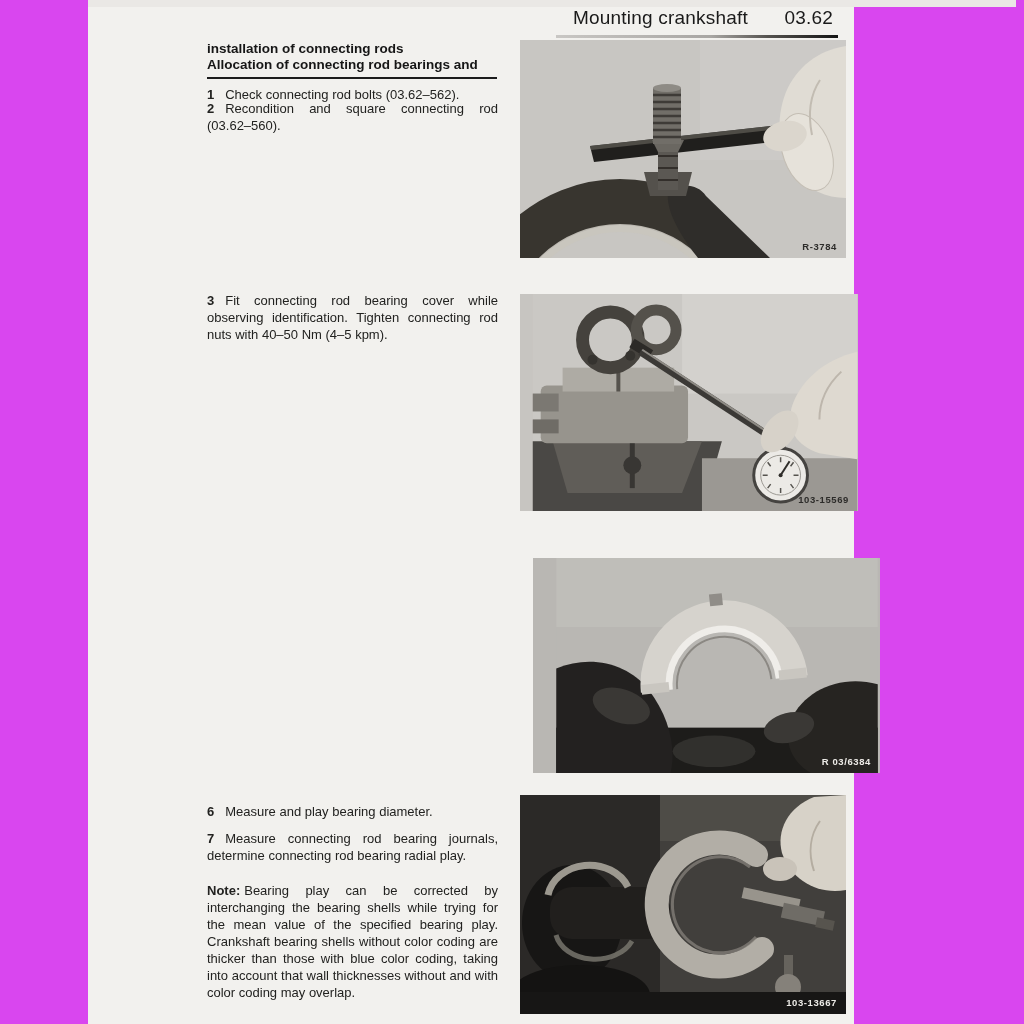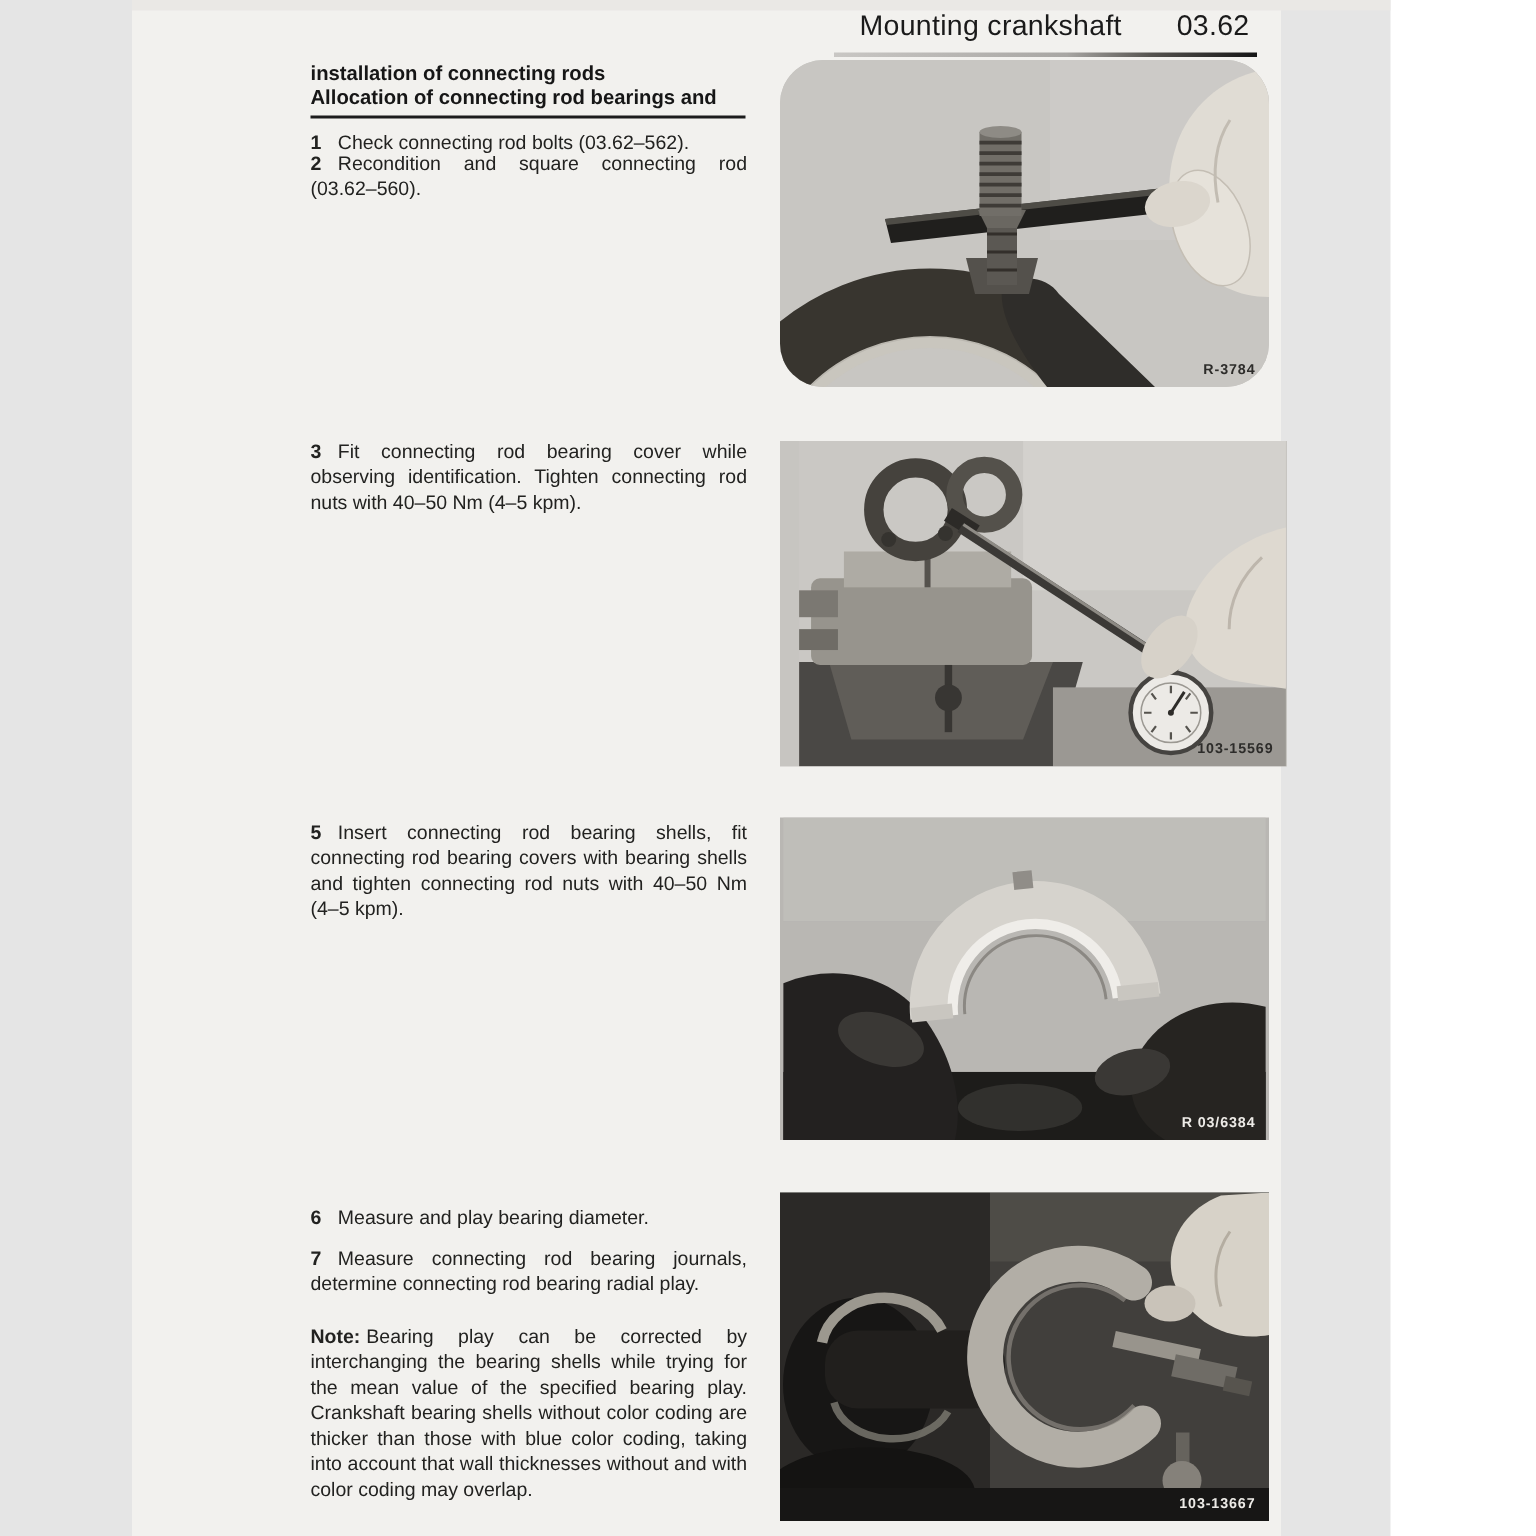--- a/index.html
+++ b/index.html
@@ -1,18 +1,18 @@
 <!DOCTYPE html>
 <html><head>
 <meta charset="utf-8">
 <style>
   html,body { margin:0; padding:0; background:#ffffff; }
   .canvas {
-    position:relative; width:927px; height:1024px; overflow:hidden;
-    background:#e5e5e5; font-family:"Liberation Sans", sans-serif;
+    position:relative; width:1024px; height:1024px; overflow:hidden;
+    background:#d946ef; font-family:"Liberation Sans", sans-serif;
   }
   .page-bg {
     position:absolute; left:88px; top:0; width:766px; height:1024px;
     background:#f2f1ee;
   }
   .top-strip {
     position:absolute; left:88px; top:0; width:928px; height:7px;
     background:#eae8e5;
   }
   .page-header {
@@ -71,26 +71,25 @@
 
   <div class="article-heading">
     <div>installation of connecting rods</div>
     <div>Allocation of connecting rod bearings and</div>
   </div>
   <div class="heading-rule"></div>
 
   <p class="step s1"><span class="n">1</span><span>Check connecting rod bolts (03.62–562).</span></p>
   <p class="step s2"><span class="n">2</span><span>Recondition and square connecting rod (03.62–560).</span></p>
   <p class="step s3"><span class="n">3</span><span>Fit connecting rod bearing cover while observing identification. Tighten connecting rod nuts with 40–50 Nm (4–5 kpm).</span></p>
-  <p class="step s5"><span class="n">5</span><span>Insert connecting rod bearing shells, fit connecting rod bearing covers with bearing shells and tighten connecting rod nuts with 40–50 Nm (4–5 kpm).</span></p>
   <p class="step s6"><span class="n">6</span><span>Measure and play bearing diameter.</span></p>
   <p class="step s7"><span class="n">7</span><span>Measure connecting rod bearing journals, determine connecting rod bearing radial play.</span></p>
   <p class="step note"><span class="nl">Note:</span><span>Bearing play can be corrected by interchanging the bearing shells while trying for the mean value of the specified bearing play. Crankshaft bearing shells without color coding are thicker than those with blue color coding, taking into account that wall thicknesses without and with color coding may overlap.</span></p>
 
-  <figure class="figure f1" style="margin:0;border-radius:29px;">
+  <figure class="figure f1" style="margin:0;">
     <svg viewBox="0 0 326 218">
       <rect x="0" y="0" width="326" height="218" fill="#c8c6c2"></rect>
       <rect x="180" y="0" width="146" height="120" fill="#cfcdc9" opacity="0.6"></rect>
       <g>
         <circle cx="100" cy="298" r="136" fill="none" stroke="#38352f" stroke-width="46"></circle>
         <circle cx="100" cy="298" r="110" fill="none" stroke="#c9c5be" stroke-width="8" opacity="0.9"></circle>
       </g>
       <path d="M148,152 C160,142 178,144 186,156 L250,218 L178,218 C158,192 146,170 148,152 Z" fill="#2f2d2a"></path>
       <polygon points="124,132 172,132 166,156 130,156" fill="#54514c"></polygon>
       <g>
@@ -150,21 +149,21 @@
       </g>
       <g>
         <path d="M326,58 C292,66 268,88 260,114 C255,136 264,152 288,160 L326,166 Z" fill="#ded9d0"></path>
         <path d="M310,78 C295,92 288,108 288,126" stroke="#bdb6ac" stroke-width="2" fill="none"></path>
         <ellipse cx="248" cy="138" rx="15" ry="24" transform="rotate(38 248 138)" fill="#d7d2c9"></ellipse>
       </g>
     </svg>
     <span class="fig-ref ref-dark">103-15569</span>
   </figure>
 
-  <figure class="figure f3" style="margin:0; background:#b9b7b3;">
+  <figure class="figure f3" style="margin:13px; background:#b9b7b3;padding-left:21px;">
     <svg viewBox="0 0 326 218">
       <rect x="0" y="0" width="326" height="218" fill="#b9b7b3"></rect>
       <rect x="0" y="0" width="326" height="70" fill="#c2c0bc" opacity="0.7"></rect>
       <rect x="0" y="172" width="326" height="46" fill="#1d1c1a"></rect>
       <g>
         <path d="M0,218 L0,112 C34,98 72,106 94,134 C114,160 122,192 116,218 Z" fill="#232120"></path>
         <path d="M326,218 L326,128 C288,118 252,134 238,164 C230,186 238,206 258,218 Z" fill="#262421"></path>
         <ellipse cx="66" cy="150" rx="30" ry="17" transform="rotate(18 66 150)" fill="#3a3835"></ellipse>
         <ellipse cx="236" cy="172" rx="26" ry="15" transform="rotate(-14 236 172)" fill="#3a3835"></ellipse>
         <ellipse cx="160" cy="196" rx="42" ry="16" fill="#31302d"></ellipse>

